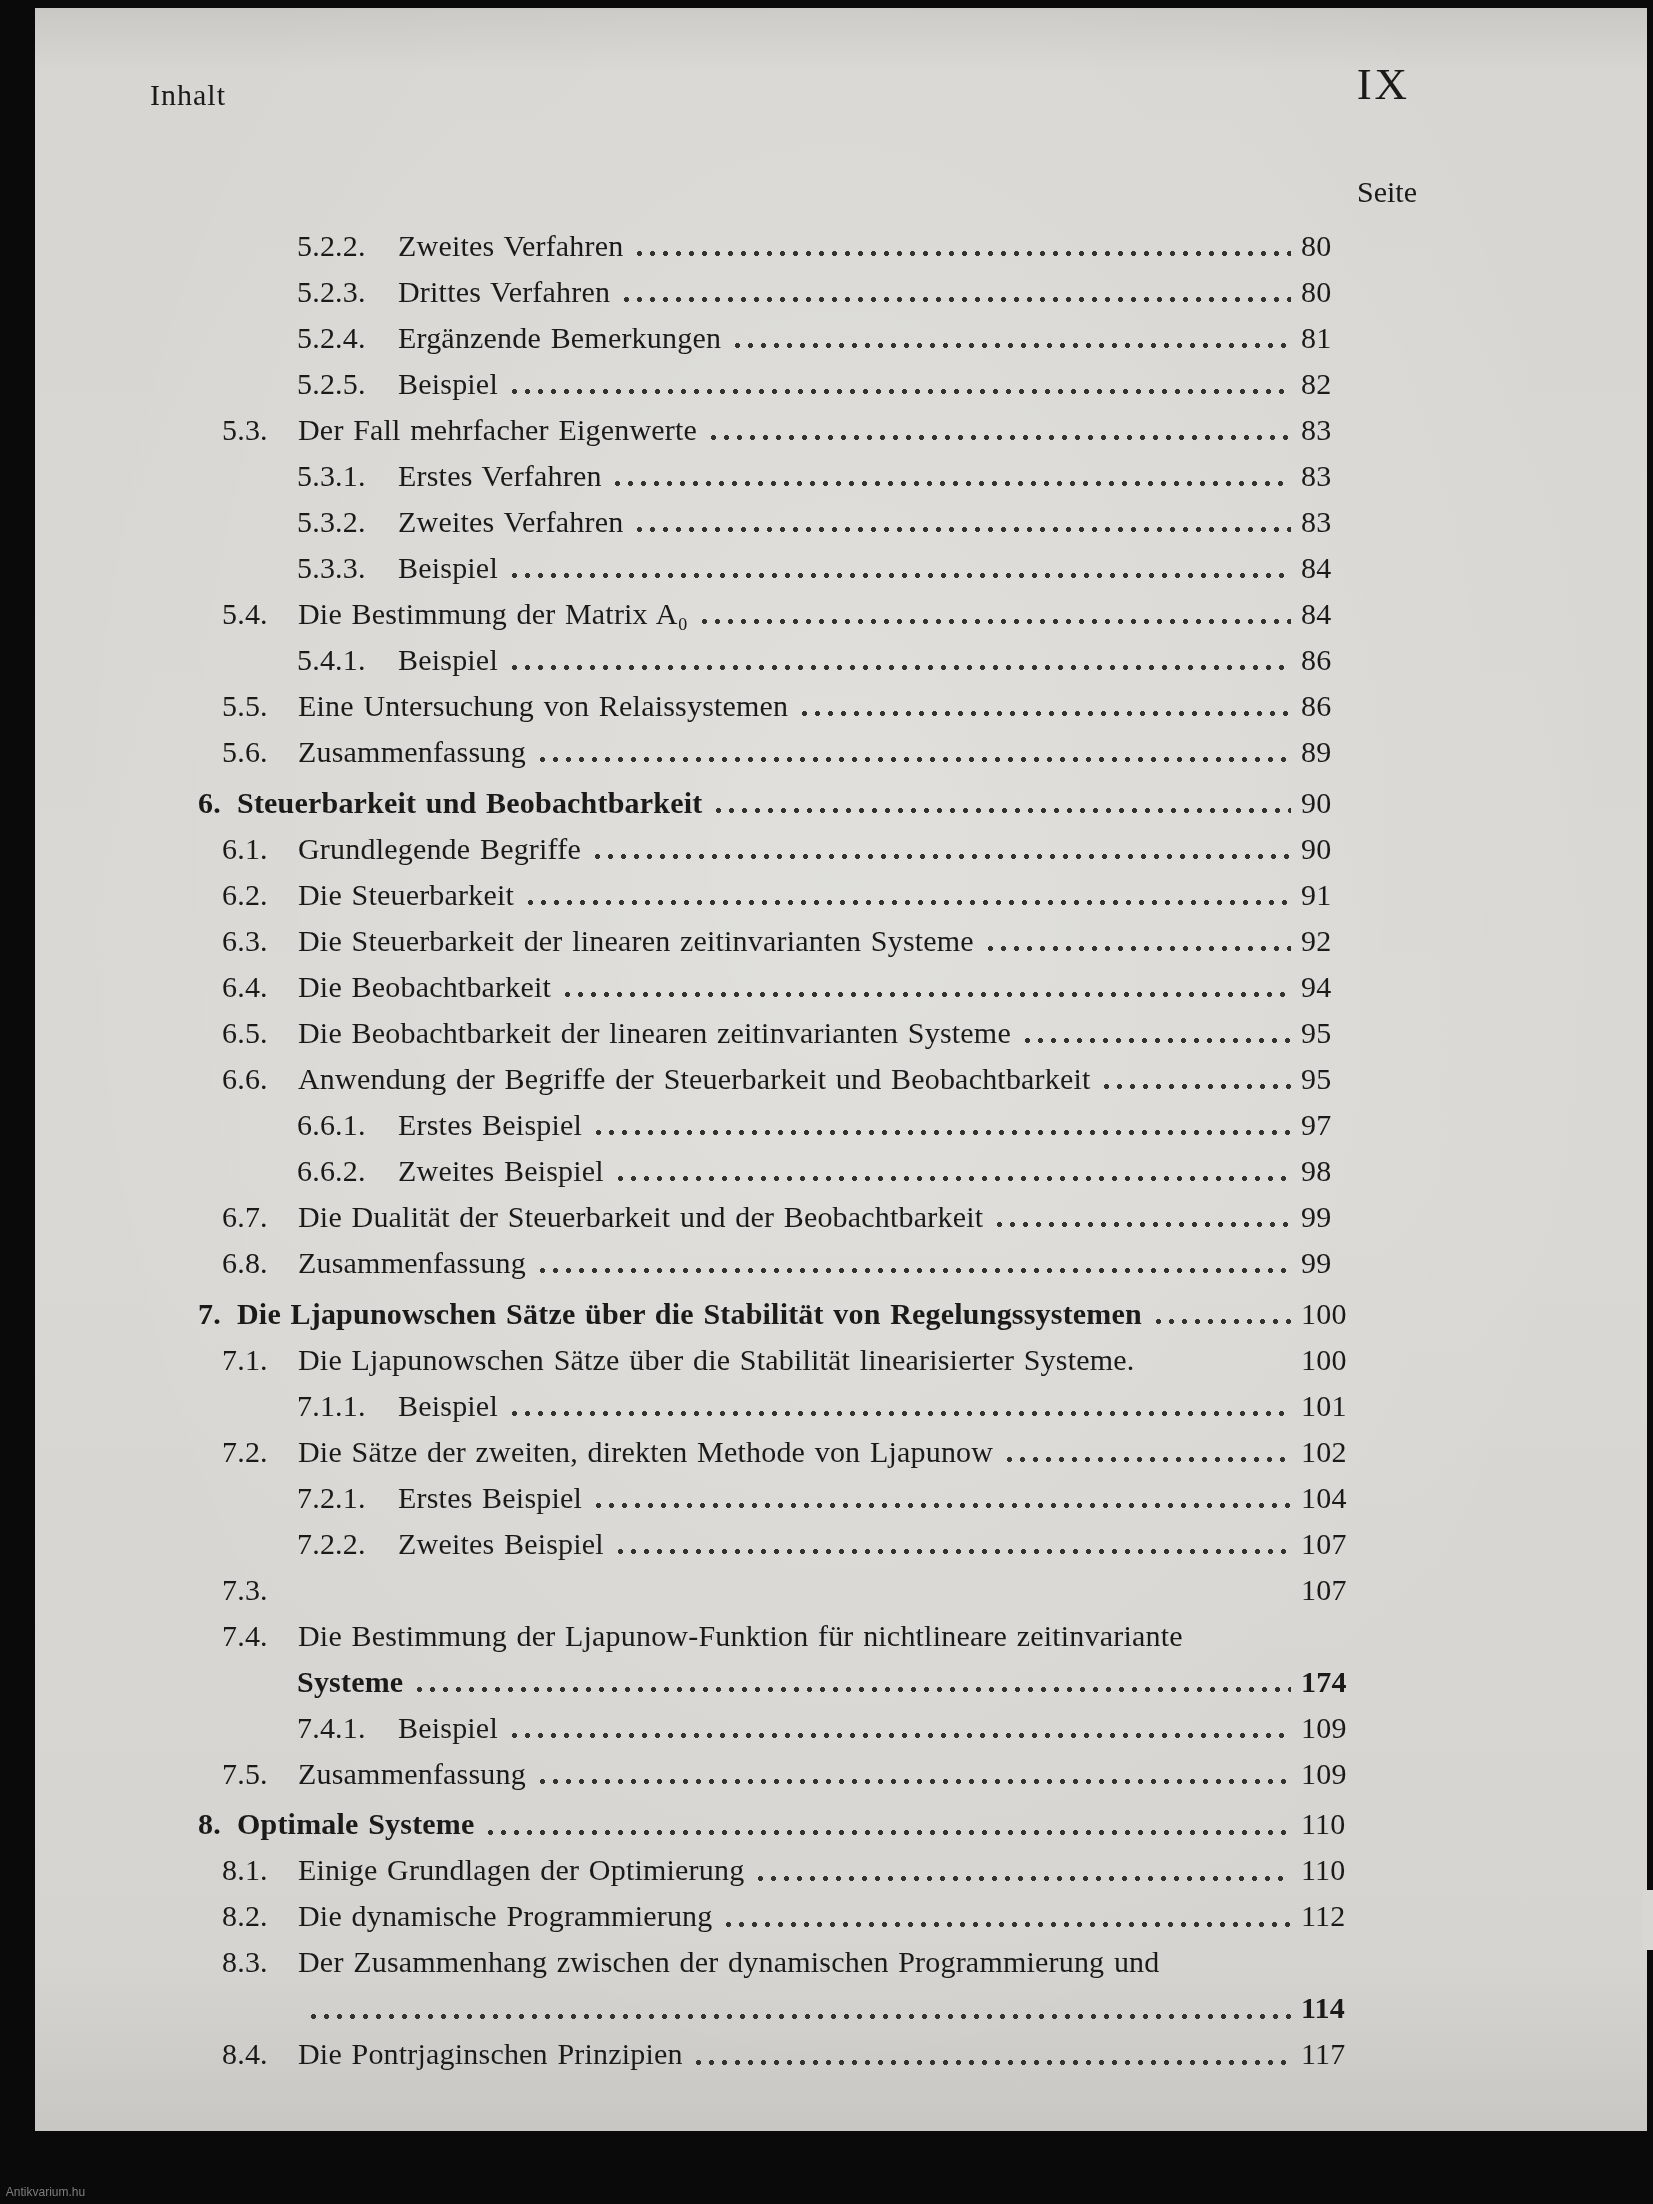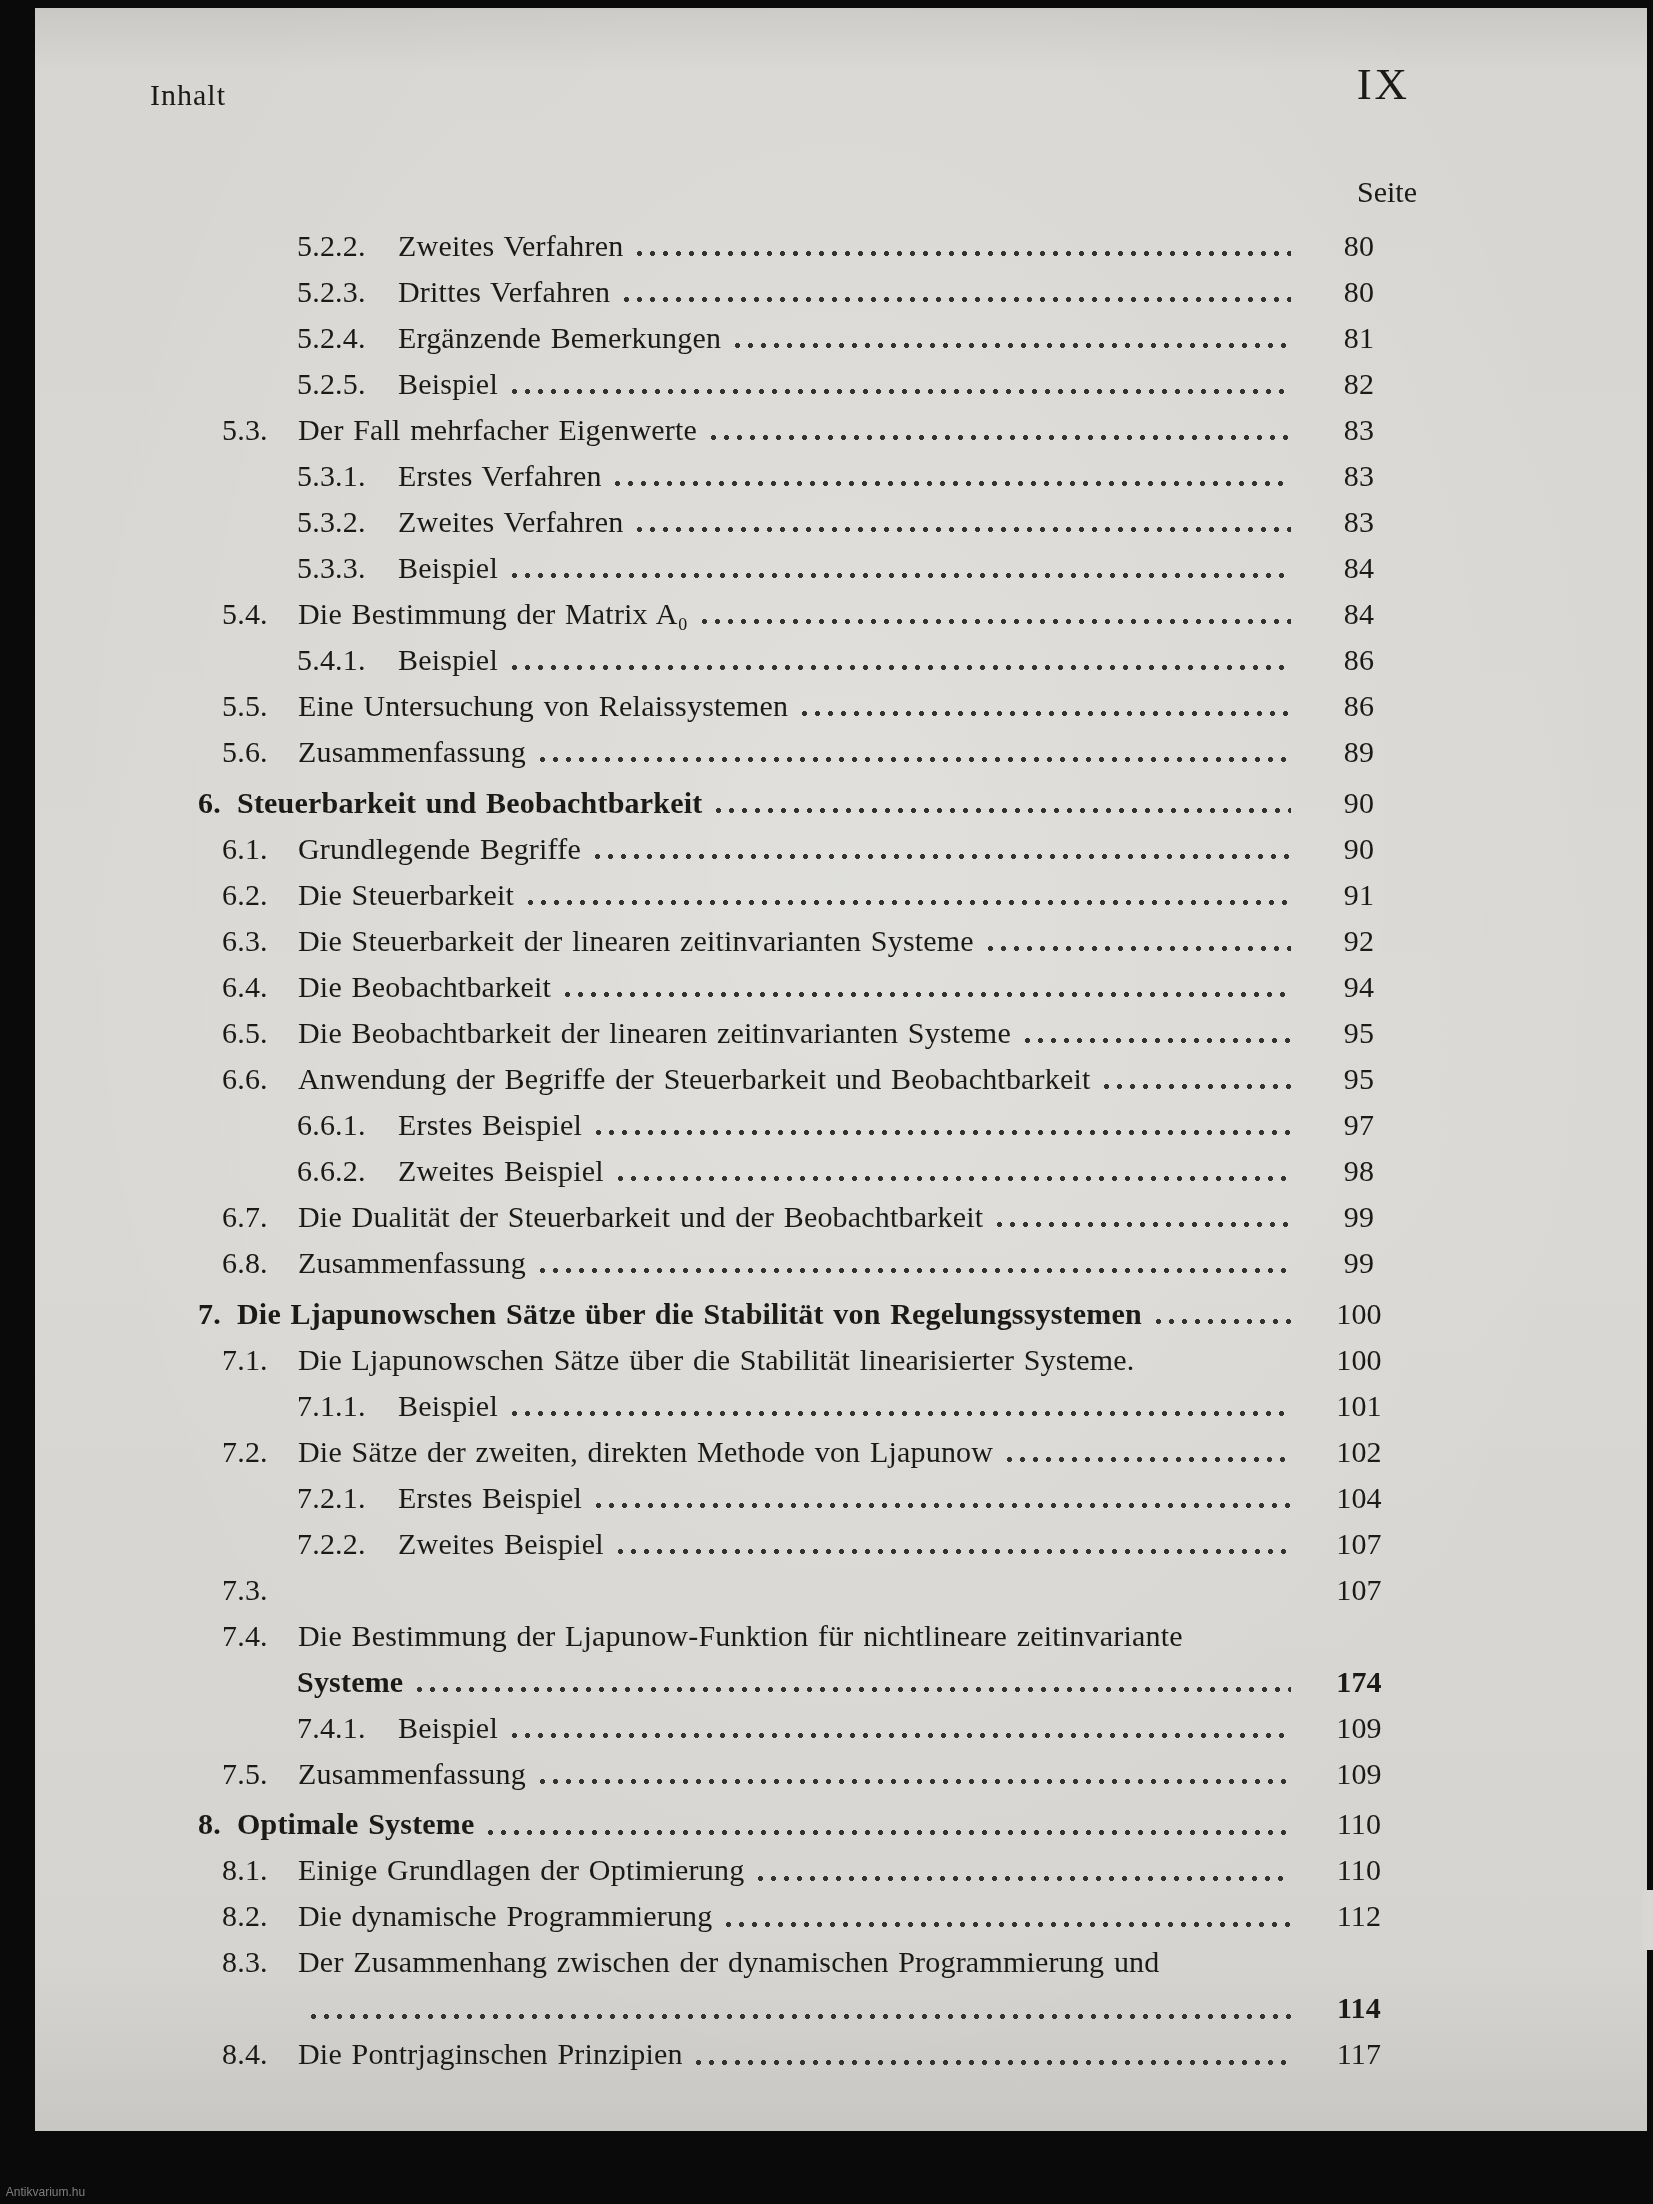--- a/index.html
+++ b/index.html
@@ -73,21 +73,21 @@
     min-width: 0;
     background-image: radial-gradient(circle, #35332f 2.3px, rgba(0,0,0,0) 2.5px);
     background-size: 13px 13px;
     background-repeat: repeat-x;
     background-position: left bottom 8.7px;
   }
   .row.no-leader .leader { background-image: none; }
   .row .pg {
     flex: none;
     width: 116px;
-    text-align: center;
+    text-align: left;
   }
   
   .row.lvl-ch  { padding-left: 147px; font-weight: bold; margin-top: 4.9px; }
   .row.lvl-ch .num { width: 39px; }
   .row.lvl-ch .pg  { font-weight: normal; }
   .row.lvl-s2  { padding-left: 171px; }
   .row.lvl-s2 .num { width: 76px; }
   .row.lvl-s3  { padding-left: 246px; }
   .row.lvl-s3 .num { width: 101px; }
   .row.lvl-cont { padding-left: 246px; font-weight: bold; }

